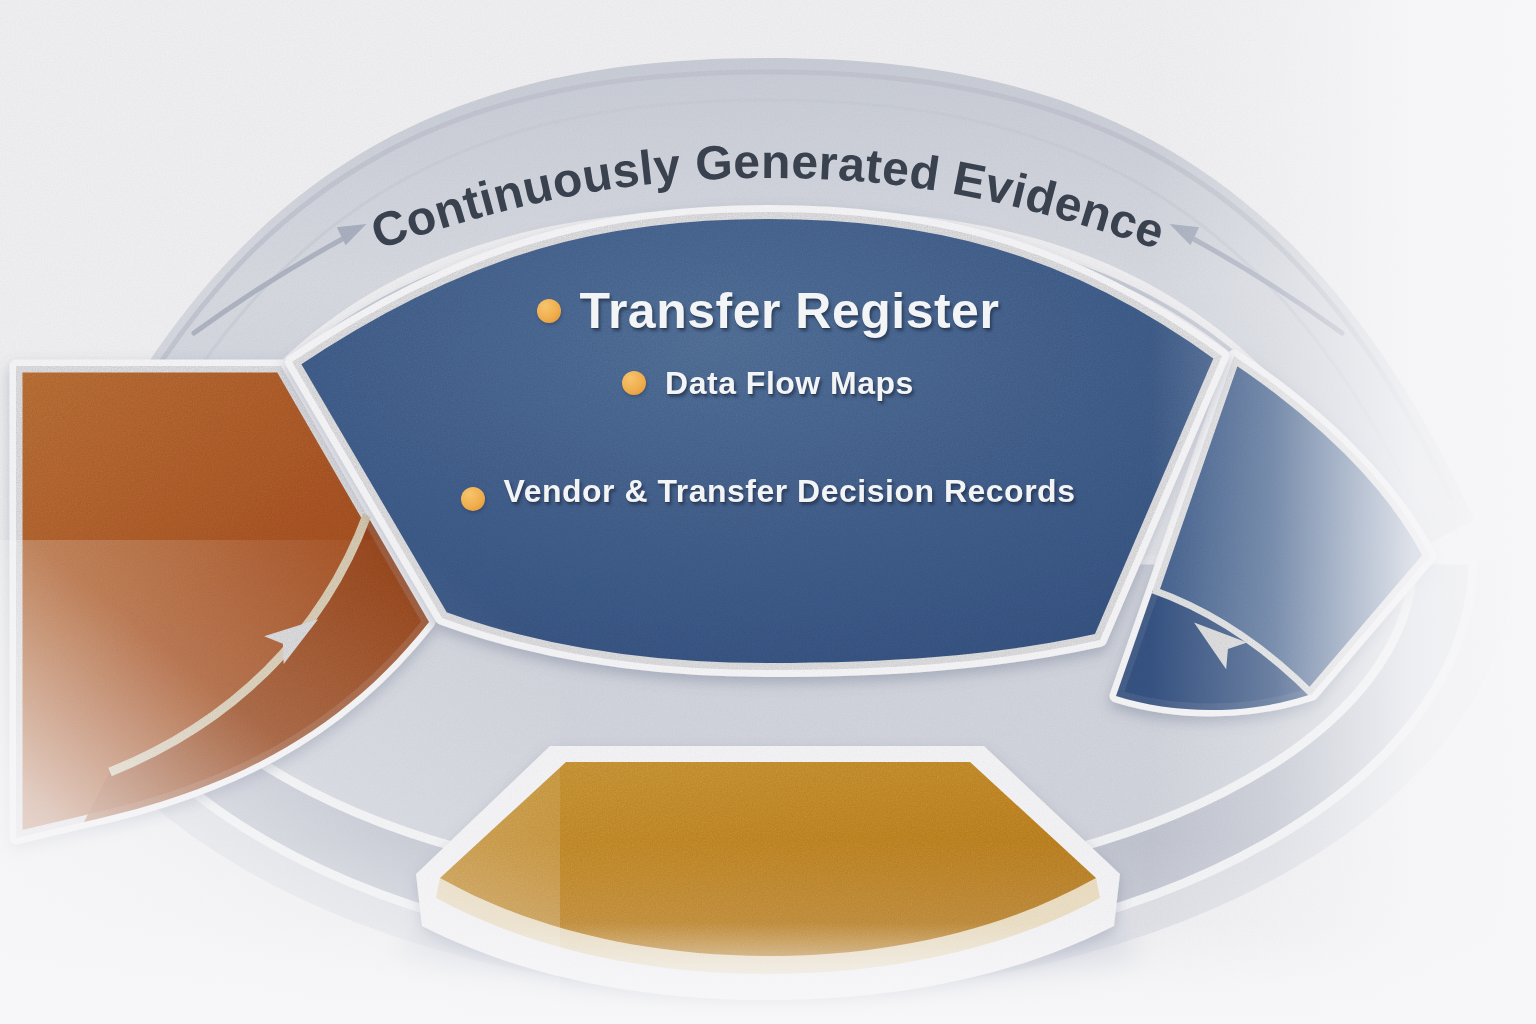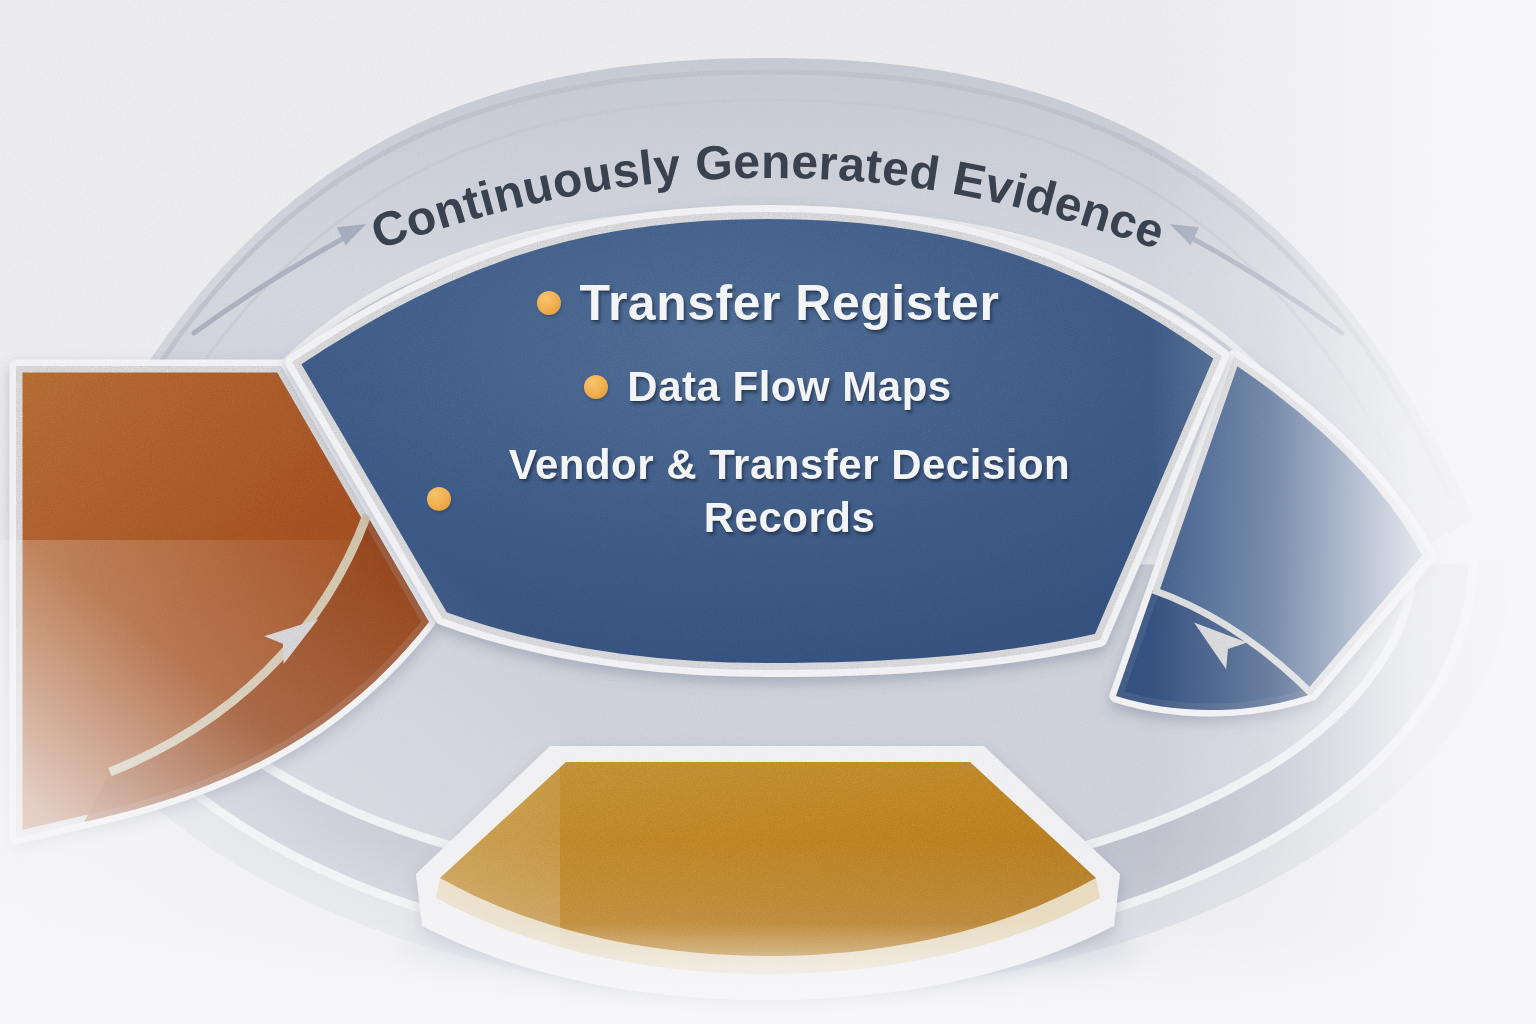--- a/index.html
+++ b/index.html
@@ -4,36 +4,36 @@
 <style>
   html,body{margin:0;padding:0;background:#ffffff;}
   #stage{
     position:relative;width:1536px;height:1024px;overflow:hidden;
     background:#f7f7f9;
     font-family:"Liberation Sans",sans-serif;
   }
   #scene{position:absolute;left:0;top:0;}
   
   #evidence-list{
-    position:absolute;left:768px;top:272px;width:780px;
+    position:absolute;left:768px;top:280px;width:780px;
     transform:translateX(-50%);
-    display:flex;flex-direction:column;align-items:center;gap:26px;
+    display:flex;flex-direction:column;align-items:center;gap:20px;
     pointer-events:none;
   }
   .bullet-row{display:flex;align-items:center;justify-content:center;}
-  .bullet-row.wrap{align-items:center;}
+  .bullet-row.wrap{align-items:flex-end;margin-top:48px;}
   .bullet-dot{
     width:24px;height:24px;border-radius:50%;flex:0 0 auto;
     background:radial-gradient(circle at 35% 30%, #f7c46d 0%, #f0ae4e 55%, #dd9330 100%);
     box-shadow:1px 2px 3px rgba(40,50,80,0.35);
     margin-right:19px;
   }
   .bullet-row.wrap .bullet-dot{margin-top:15px;}
   .bullet-text{
-    color:#f3f4f6;font-weight:700;font-size:42px;line-height:1.25;
+    color:#f3f4f6;font-weight:700;font-size:32px;line-height:1.25;
     letter-spacing:0.5px;text-align:center;
     text-shadow:2px 3px 3px rgba(26,36,58,0.55), 0 1px 0 rgba(26,36,58,0.35);
   }
   .bullet-row.lead .bullet-text{font-size:50px;}
   .bullet-row.wrap .bullet-text{max-width:640px;}
   .arc-title{
     font-weight:700;font-size:48px;letter-spacing:0.5px;
     fill:#3d4553;
   }
 </style>

